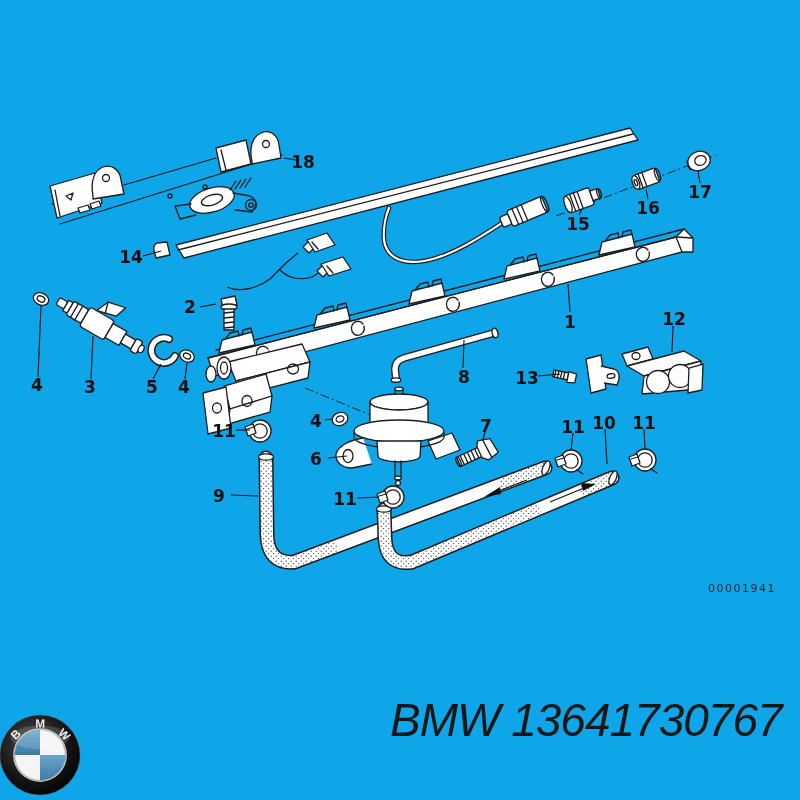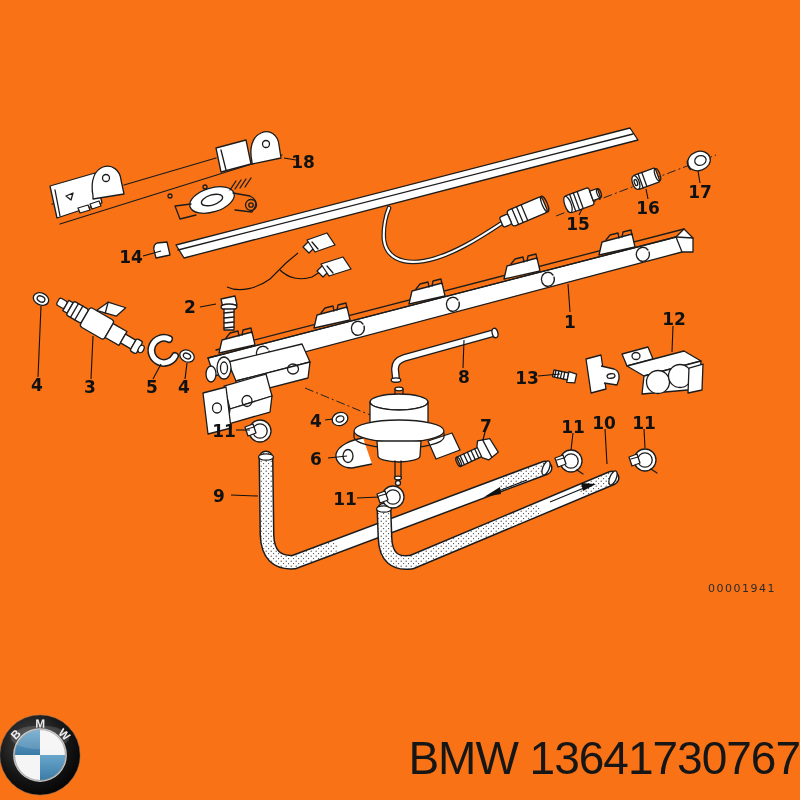--- a/index.html
+++ b/index.html
@@ -1,21 +1,21 @@
 <!DOCTYPE html>
 <html><head>
 <meta charset="utf-8">
 <style>
   html,body{margin:0;padding:0;background:#fff;}
-  #stage{position:relative;width:800px;height:800px;background:#f97316;overflow:hidden;
+  #stage{position:relative;width:800px;height:800px;background:#0ea5e9;overflow:hidden;
          font-family:"DejaVu Sans", sans-serif;}
   #diagram{position:absolute;left:0;top:0;}
-  .partnum{position:absolute;left:390px;top:731px;width:410px;text-align:right;
+  .partnum{position:absolute;left:390px;top:693px;width:410px;text-align:left;
            font-family:"Liberation Sans", sans-serif;font-size:46px;letter-spacing:-1px;
-           color:#161616;white-space:nowrap;}
+           color:#161616;white-space:nowrap;font-style:italic;}
   #logo{position:absolute;left:-2px;top:713px;}
   svg text.callout{font-family:"DejaVu Sans", sans-serif;font-weight:bold;font-size:17px;fill:#111;}
   svg text.dwg{font-family:"DejaVu Sans", sans-serif;font-size:11px;fill:#2b2b2b;letter-spacing:1.5px;}
   svg .ln{stroke:#1c1c1c;stroke-width:1.3;fill:none;stroke-linecap:round;stroke-linejoin:round;}
   svg .lnf{stroke:#1c1c1c;stroke-width:1.3;fill:#ffffff;stroke-linejoin:round;}
   svg .thin{stroke:#111;stroke-width:1.1;fill:none;}
   svg .dash{stroke:#222;stroke-width:1;fill:none;stroke-dasharray:9 3 2 3;}
 </style>
 </head>
 <body>

